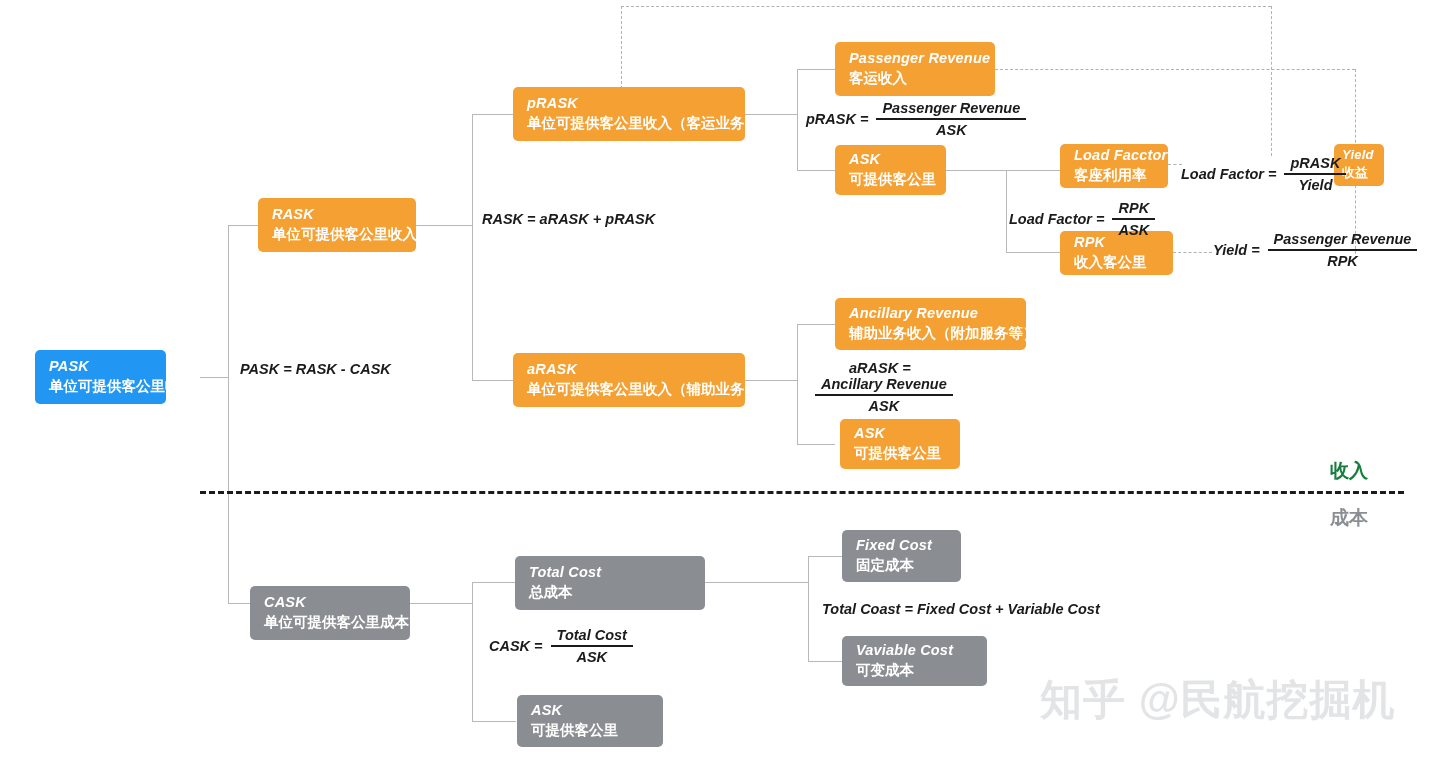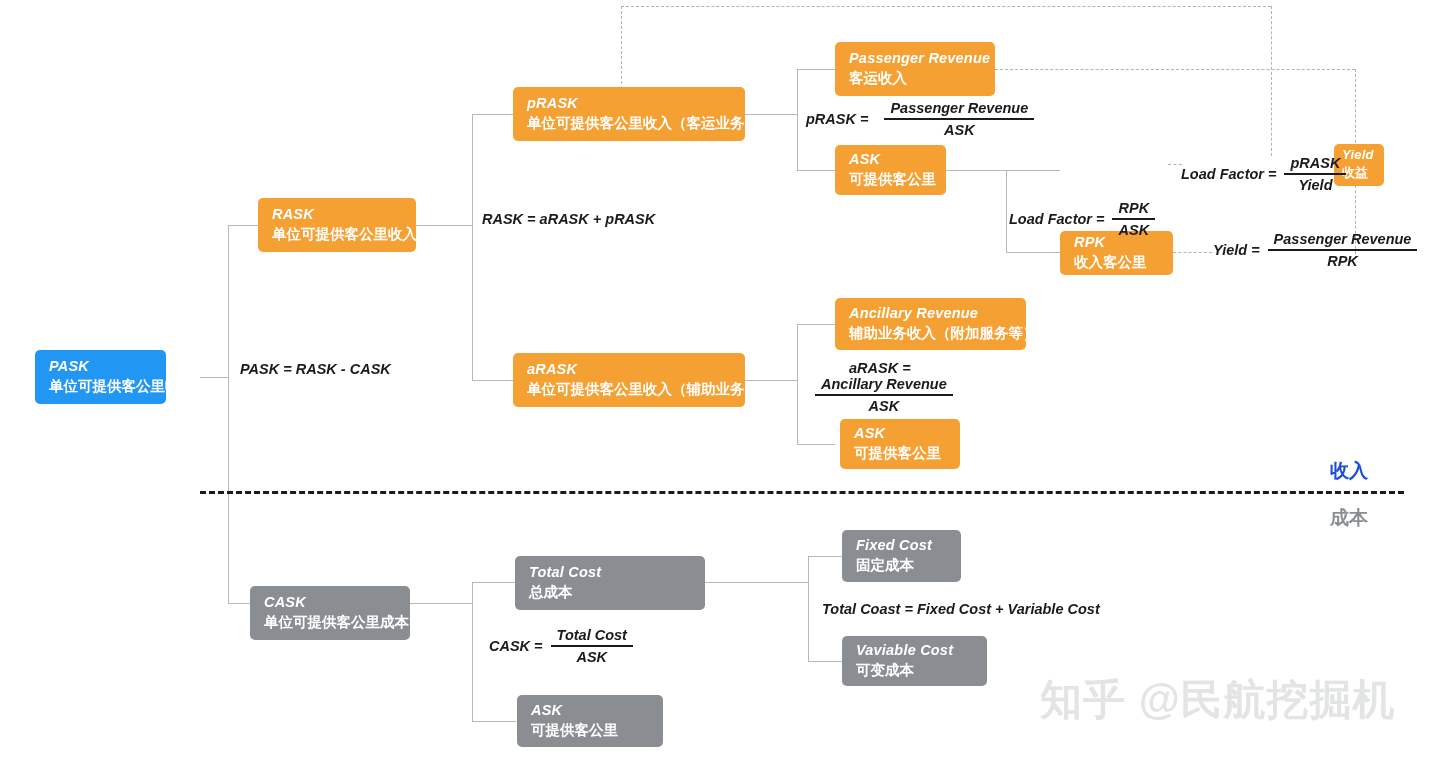--- a/index.html
+++ b/index.html
@@ -207,20 +207,24 @@
   <div class="node orange" style="left:835px; top:298px; width:191px; height:52px;">
     <span class="en">Ancillary Revenue</span>
     <span class="cn">辅助业务收入（附加服务等）</span>
   </div>
 
   <div class="node orange" style="left:840px; top:419px; width:120px; height:50px;">
     <span class="en">ASK</span>
     <span class="cn">可提供客公里</span>
   </div>
 
+  <div class="node orange" style="left:1060px; top:144px; width:108px; height:44px;">
+    <span class="en">Load Facctor</span>
+    <span class="cn">客座利用率</span>
+  </div>
 
   <div class="node orange" style="left:1060px; top:231px; width:113px; height:44px;">
     <span class="en">RPK</span>
     <span class="cn">收入客公里</span>
   </div>
 
   <div class="node orange tiny" style="left:1334px; top:144px; width:50px; height:42px; padding:5px 8px 6px 8px;">
     <span class="en">Yield</span>
     <span class="cn">收益</span>
   </div>
@@ -251,21 +255,21 @@
   </div>
 
   <div class="formula" style="left:240px; top:361px;">
     <span class="lhs">PASK = RASK - CASK</span>
   </div>
 
   <div class="formula" style="left:482px; top:211px;">
     <span class="lhs">RASK = aRASK + pRASK</span>
   </div>
 
-  <div class="formula" style="left:806px; top:100px;gap:8px;">
+  <div class="formula" style="left:806px; top:100px;">
     <span class="lhs">pRASK =</span>
     <span class="frac">
       <span class="num">Passenger Revenue</span>
       <span class="den">ASK</span>
     </span>
   </div>
 
   <div class="formula" style="left:1009px; top:200px;">
     <span class="lhs">Load Factor =</span>
     <span class="frac">
@@ -303,18 +307,18 @@
     <span class="frac">
       <span class="num">Total Cost</span>
       <span class="den">ASK</span>
     </span>
   </div>
 
   <div class="formula" style="left:822px; top:601px;">
     <span class="lhs">Total Coast = Fixed Cost + Variable Cost</span>
   </div>
 
-  <div class="sect-label" style="left:1330px; top:458px; color:#1d4ed8;">收入</div>
+  <div class="sect-label" style="left:1330px; top:458px; color:#15803d;">收入</div>
   <div class="sect-label" style="left:1330px; top:505px; color:#8A8E93;">成本</div>
 
   <div class="watermark" style="left:1040px; top:672px;">知乎 @民航挖掘机</div>
 
 </div>
 
 </body></html>

